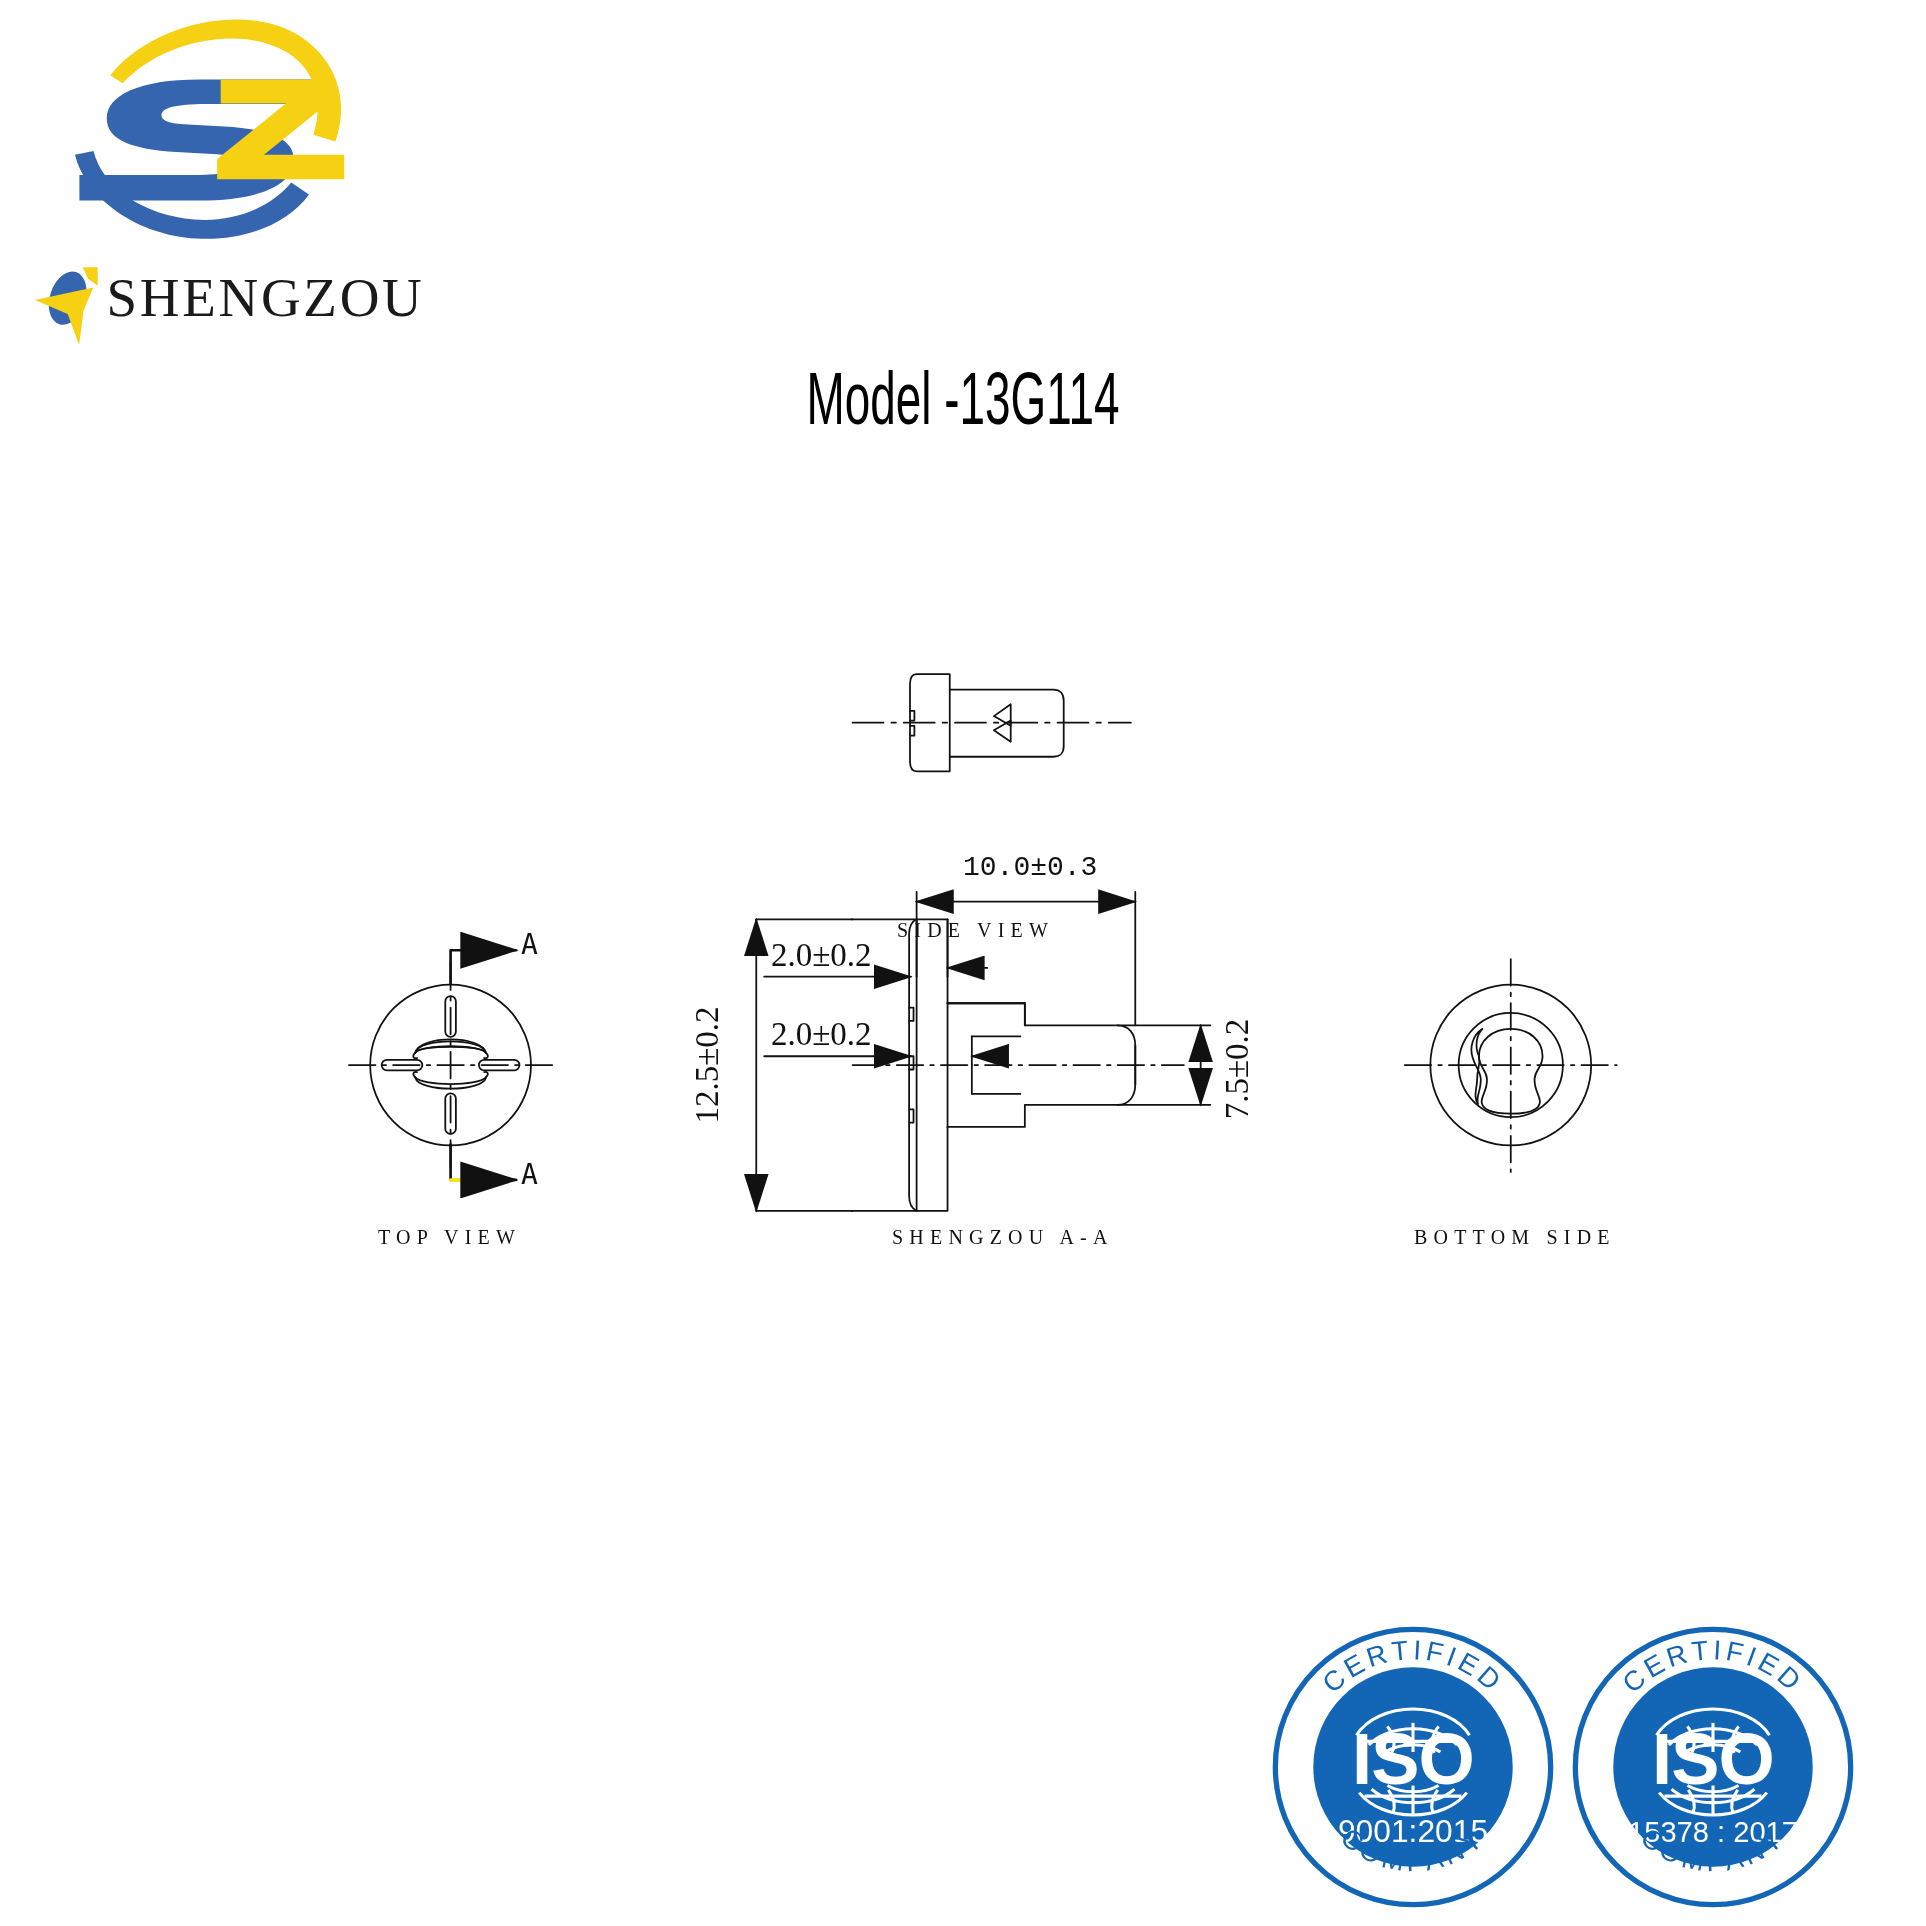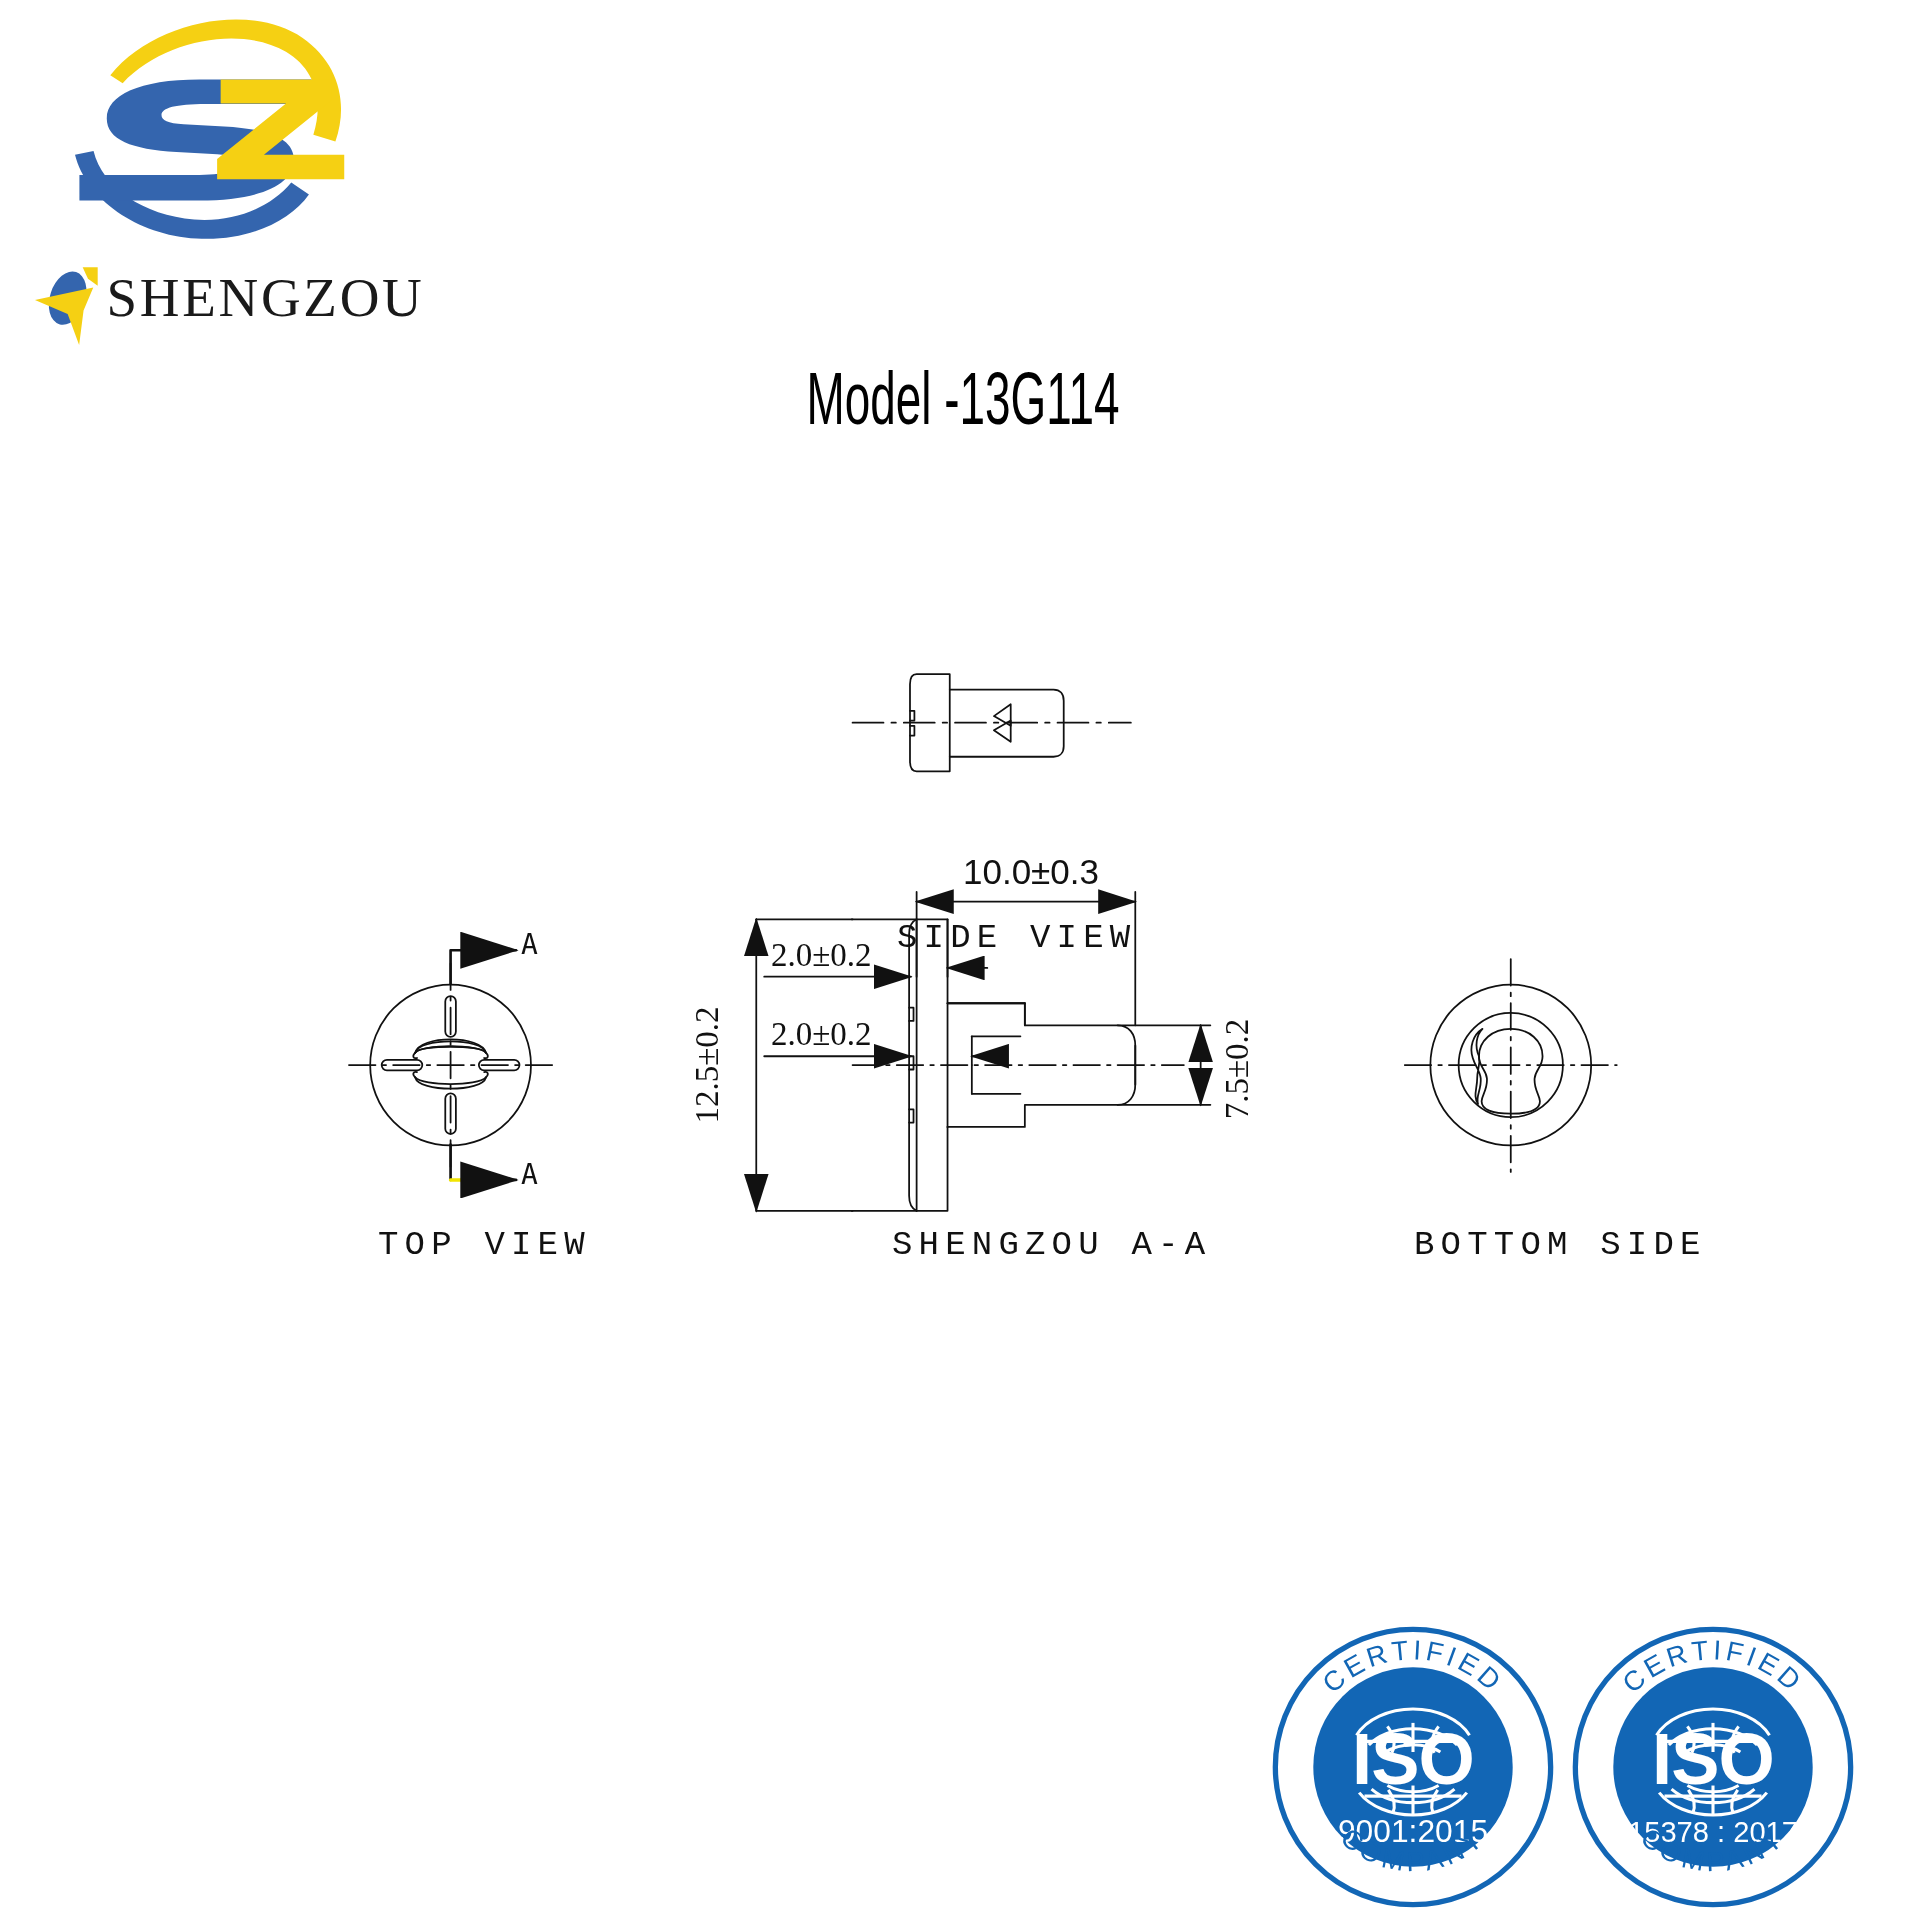--- a/index.html
+++ b/index.html
@@ -21,22 +21,22 @@
     font-family:"Liberation Sans",sans-serif;
     transform:scaleX(0.62);transform-origin:50% 50%;
     letter-spacing:0px;white-space:nowrap;
   }
 
   
   #sheet{left:0;top:610px;width:1926px;height:866px;}
 
   
   .caption{
-    position:absolute;font-family:Liberation Mono, monospace;
-    font-size:34px;letter-spacing:6.2px;white-space:nowrap;color:#111;
+    position:absolute;font-family:Liberation Serif, serif;
+    font-size:20px;letter-spacing:6.2px;white-space:nowrap;color:#111;
     font-weight:400;
   }
 
   
   #badges{left:1263px;top:1617px;width:627px;height:309px;}
   .badge{position:absolute;top:0;width:300px;height:300px;}
   .badge.b1{left:0;}
   .badge.b2{left:300px;}
 </style>
 </head>
@@ -232,21 +232,21 @@
   <div class="caption" style="left:1414px;top:616px;">BOTTOM SIDE</div>
 
   
   <div class="abs" style="left:521px;top:318px;font-family:'DejaVu Sans Mono',monospace;font-size:28px;color:#111;">A</div>
 
   <div class="abs" style="left:521px;top:548px;font-family:'DejaVu Sans Mono',monospace;font-size:28px;color:#111;">A</div>
 
   
   <div class="abs" style="left:771px;top:327px;font-family:'Liberation Serif',serif;font-size:33px;color:#111;white-space:nowrap;">2.0±0.2</div>
 
-  <div class="abs" style="left:963px;top:242px;font-family:Liberation Sans, sans-serif;font-size:35px;color:#111;white-space:nowrap;">10.0±0.3</div>
+  <div class="abs" style="left:963px;top:242px;font-family:Liberation Mono, monospace;font-size:28px;color:#111;white-space:nowrap;">10.0±0.3</div>
 
   <div class="abs" style="left:771px;top:406px;font-family:'Liberation Serif',serif;font-size:33px;color:#111;white-space:nowrap;">2.0±0.2</div>
 
   <div class="abs" style="left:707px;top:455px;font-family:'Liberation Serif',serif;font-size:33px;color:#111;
               white-space:nowrap;transform:translate(-50%,-50%) rotate(-90deg);">12.5±0.2</div>
 
   <div class="abs" style="left:1237px;top:459px;font-family:'Liberation Serif',serif;font-size:33px;color:#111;
               white-space:nowrap;transform:translate(-50%,-50%) rotate(-90deg);">7.5±0.2</div>
 
 </div>

